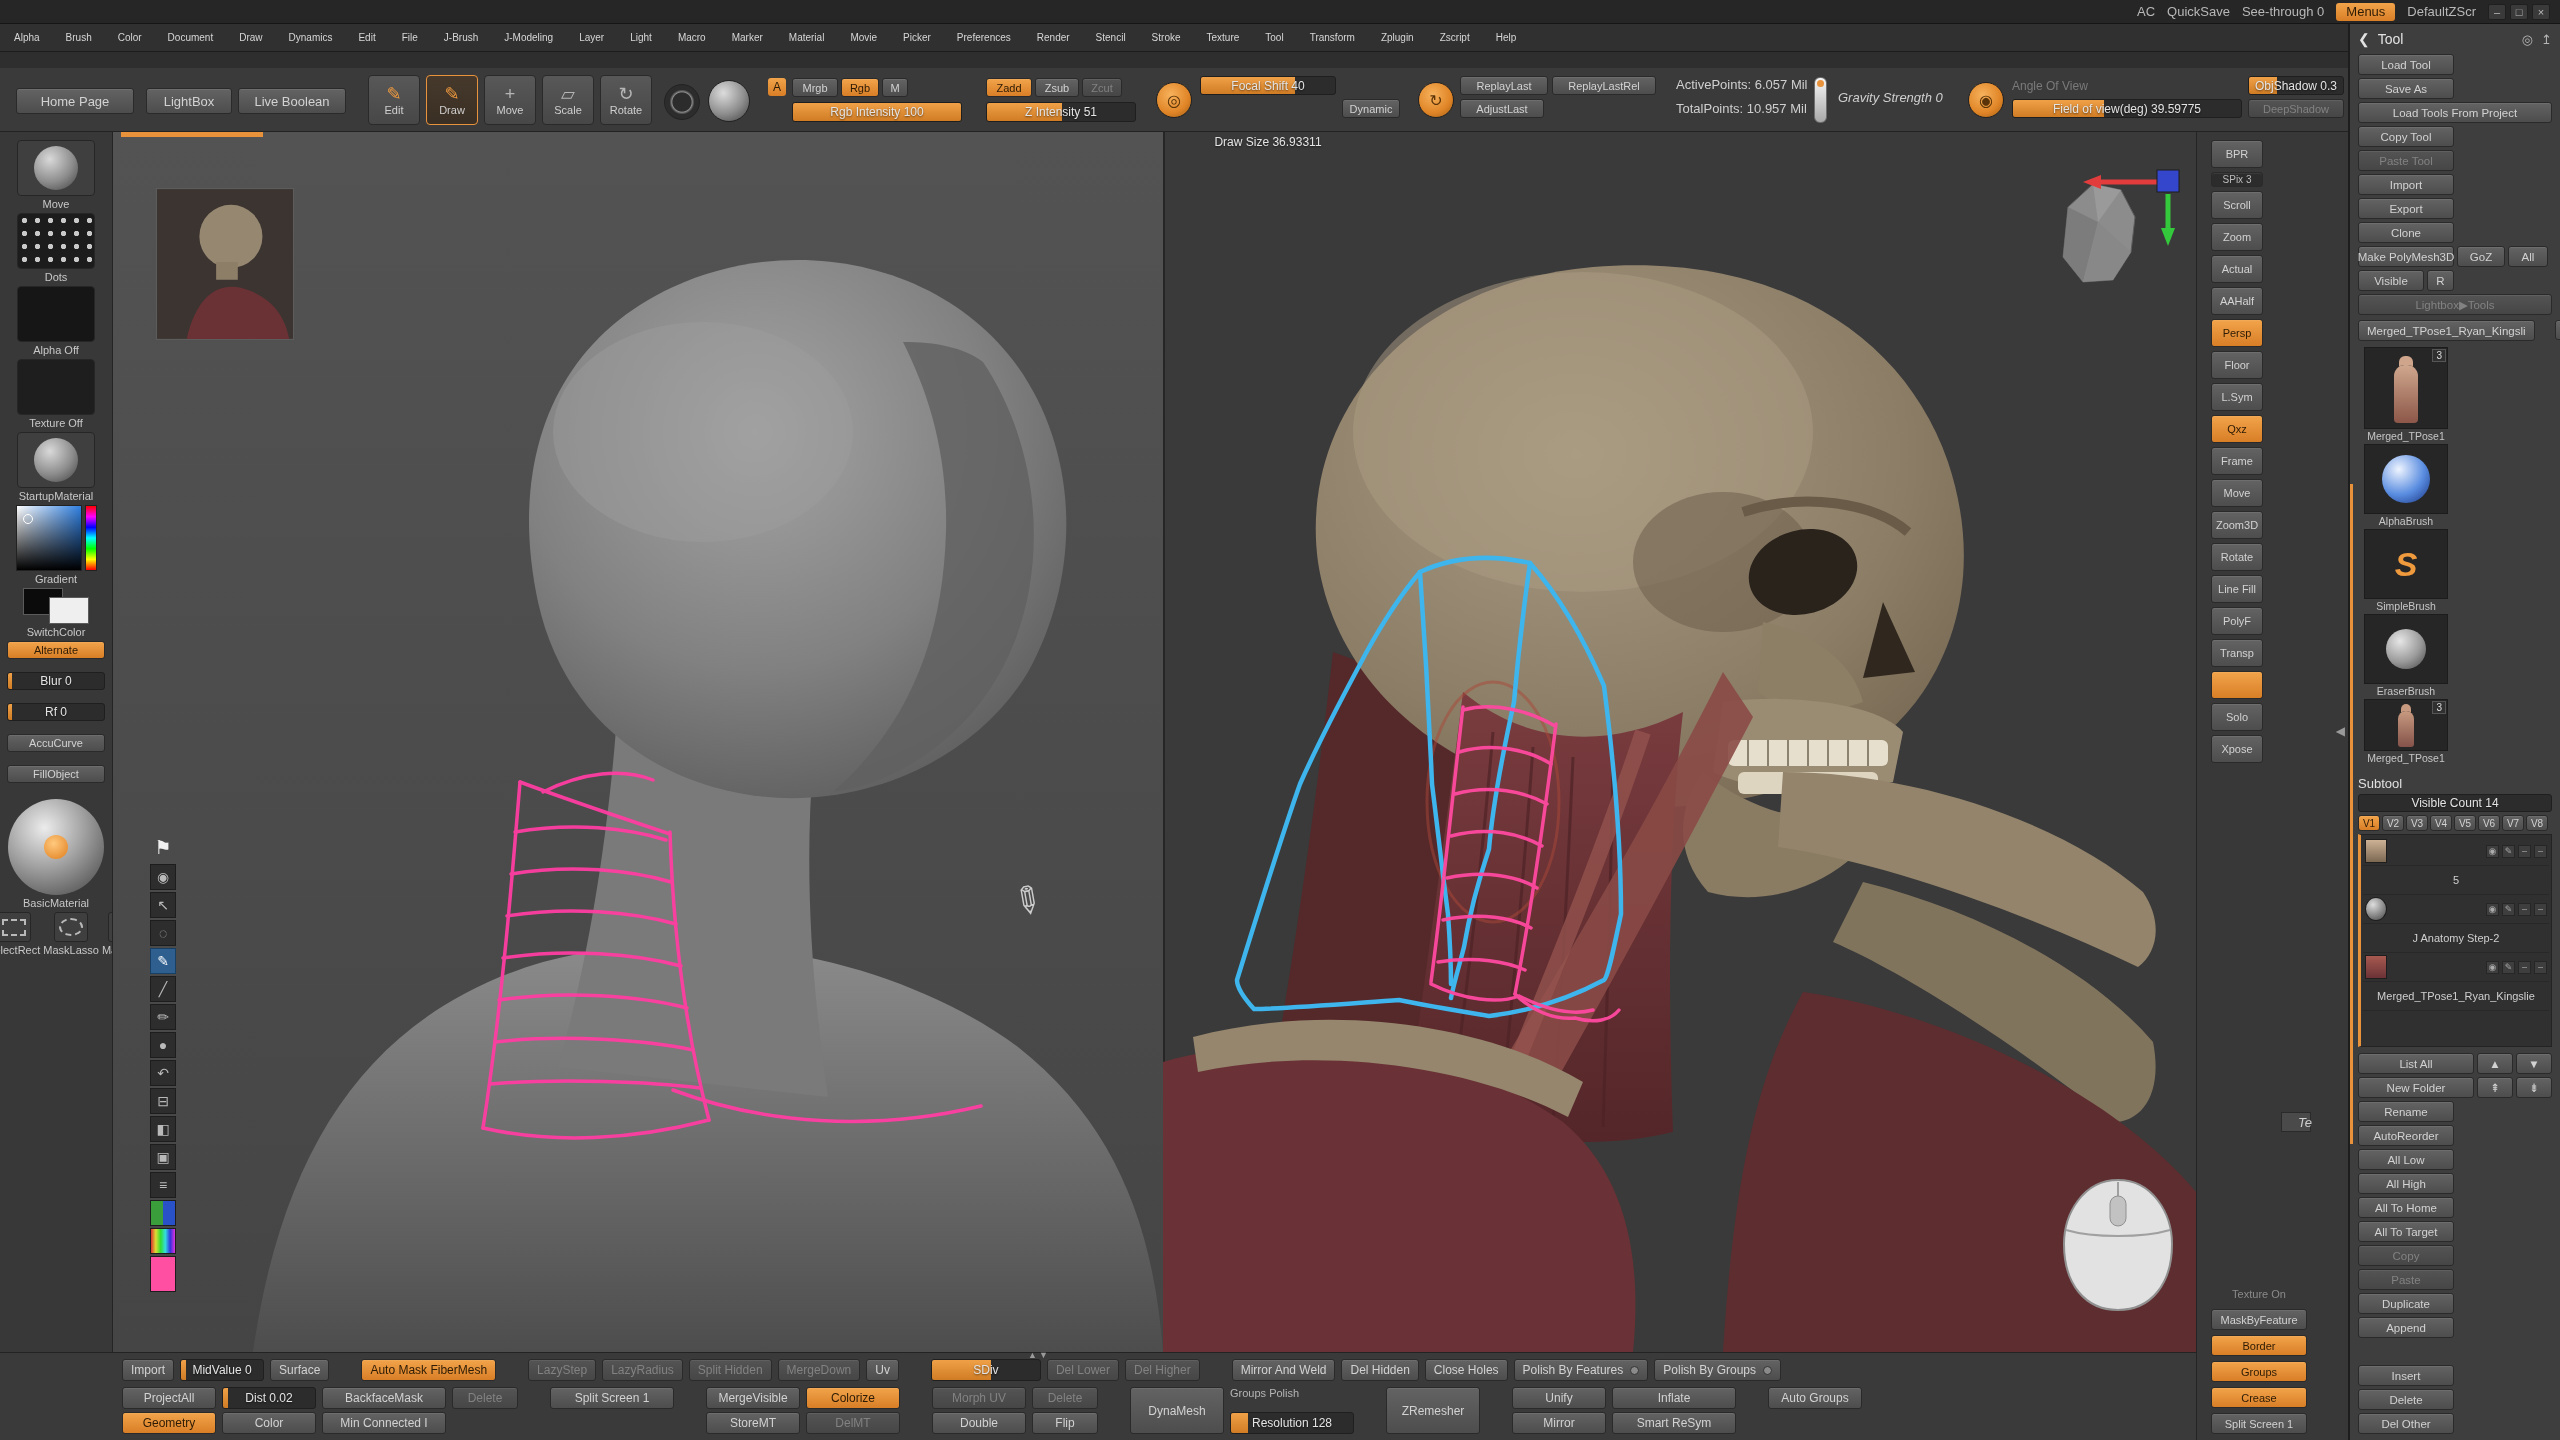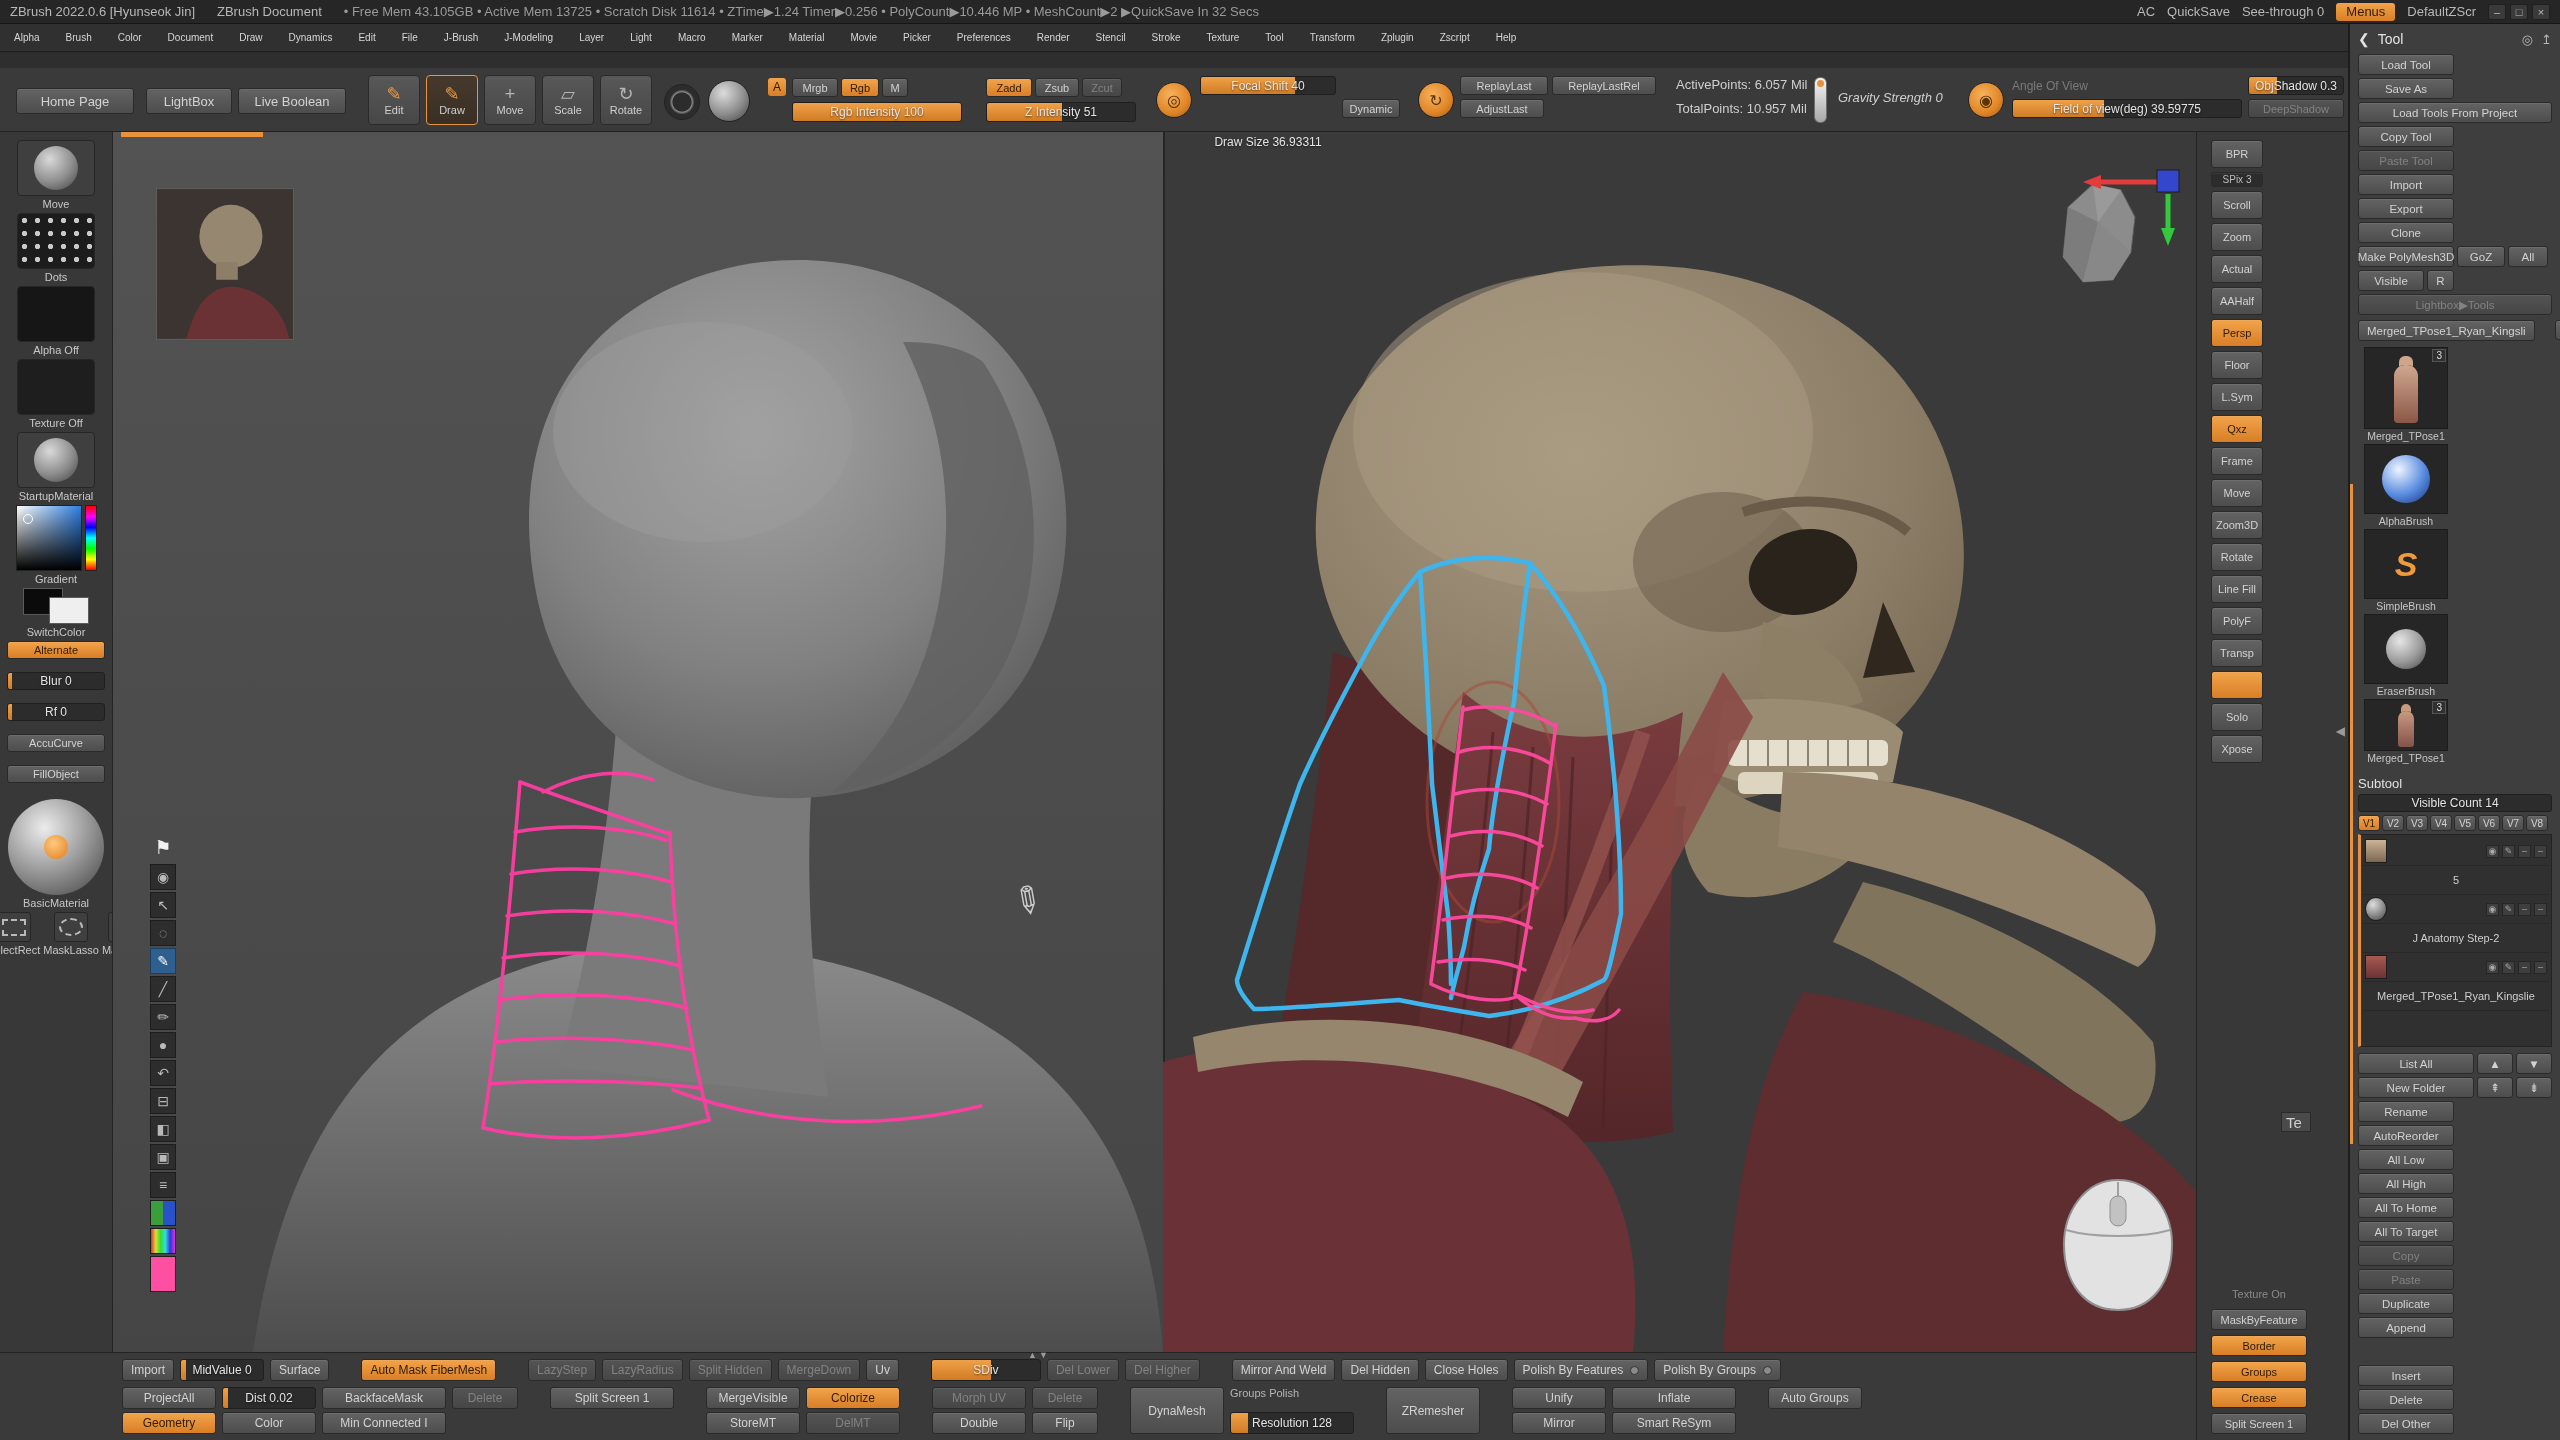--- a/index.html
+++ b/index.html
@@ -108,21 +108,21 @@
 
   
   .shelf { position:absolute; left:2196px; top:132px; width:152px; height:1308px; background:#383838; border-left:1px solid #242424;
            display:flex; flex-direction:column; align-items:flex-start; padding:8px 0 6px 14px; gap:4px; }
   .shelf-btn { width:52px; height:28px; font-size:11px; padding:0 2px; }
   .shelf-btn.mini { height:15px; font-size:10px; background:#2c2c2c; color:#bdbdbd; }
   .shelf-btn.active { background:linear-gradient(#f2a44a,#d87e27); color:#2d1b05; }
   .shelf-bottom { margin-top:auto; display:flex; flex-direction:column; gap:5px; align-items:flex-start; }
   .shelf-bottom .ctl { min-width:96px; height:21px; font-size:11px; }
   .te-box { position:absolute; left:84px; top:980px; width:30px; height:20px; background:#4a4a4a; border:1px solid #2a2a2a;
-            color:#cfcfcf; font-size:15px; display:flex; align-items:center; padding-left:4px; }
+            color:#cfcfcf; font-size:13px; display:flex; align-items:center; padding-left:16px;font-style:italic; }
   .shelf-collapse { position:absolute; right:3px; top:592px; color:#9a9a9a; font-size:12px; }
 
   
   .tray { position:absolute; left:2348px; top:24px; width:212px; height:1416px; background:#3e3e3e; border-left:2px solid #1d1d1d;
           display:flex; flex-direction:column; padding:0 8px 6px 8px; }
   .tray-scroll { position:absolute; left:0; top:460px; width:3px; height:660px; background:#e8923c; }
   .tray-header { height:30px; display:flex; align-items:center; gap:8px; font-size:14px; color:#e2e2e2; }
   .tray-header .hicons { margin-left:auto; display:flex; gap:8px; color:#b5b5b5; font-size:13px; }
   .tray-buttons { display:flex; flex-wrap:wrap; gap:3px; }
   .tray-buttons .ctl { font-size:11.5px; height:21px; padding:0 2px; }
@@ -175,25 +175,20 @@
   .col.narrow { width:66px; } .col.wide { width:124px; }
   .gap { margin-left:26px; }
   .bb-arrows { position:absolute; left:1028px; top:-3px; color:#9a9a9a; font-size:9px; letter-spacing:2px; }
 </style>
 </head>
 <body>
 
 <div id="app">
 
   <div class="titlebar">
-    <div class="tl">
-      <span>ZBrush 2022.0.6 [Hyunseok Jin]</span>
-      <span>ZBrush Document</span>
-      <span style="color:#9a9a9a;">• Free Mem 43.105GB  • Active Mem 13725  • Scratch Disk 11614  • ZTime▶1.24 Timer▶0.256  • PolyCount▶10.446 MP   • MeshCount▶2   ▶QuickSave In 32 Secs</span>
-    </div>
     <div class="tr">
       <span>AC</span>
       <span>QuickSave</span>
       <span>See-through 0</span>
       <span class="menus-btn">Menus</span>
       <span>DefaultZScr</span>
       <span class="winctl" style="display:flex;gap:4px;">
 
       <span class="winbtn">–</span>
           <span class="winbtn">□</span>

